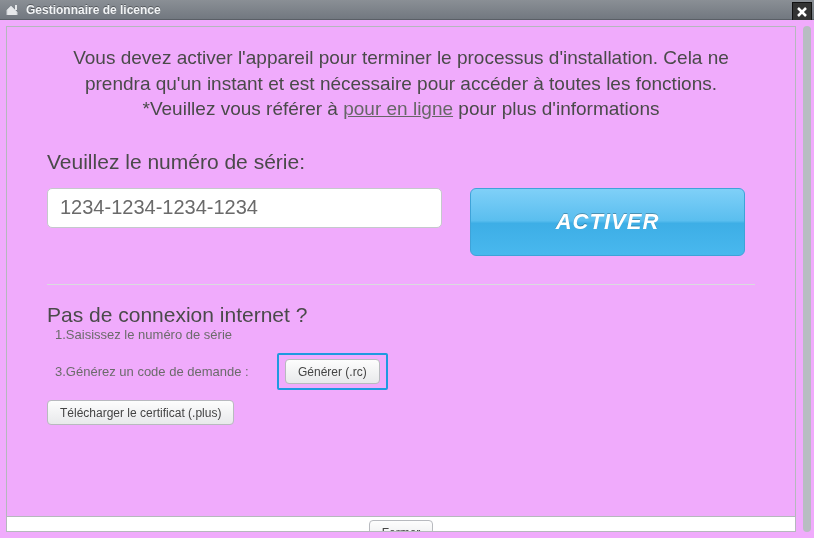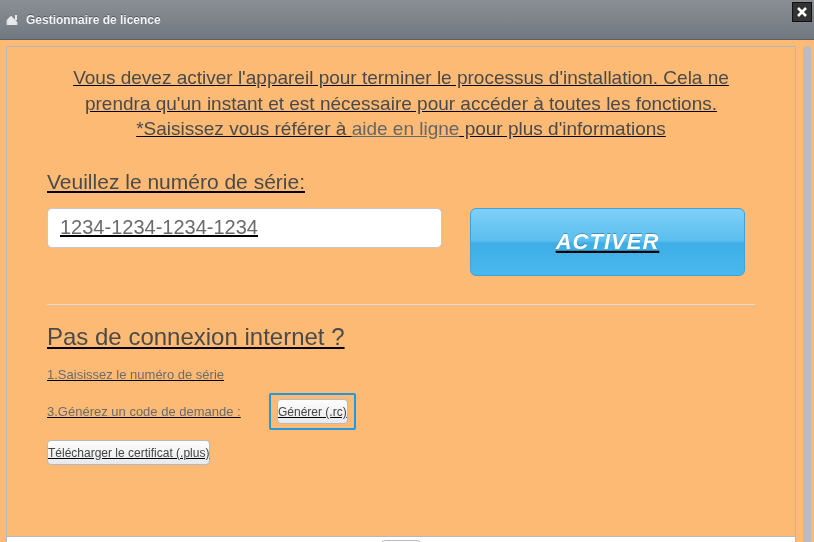--- a/index.html
+++ b/index.html
@@ -1,18 +1,18 @@
 <!DOCTYPE html>
 <html><head>
 <meta charset="utf-8">
 <style>
   * { box-sizing: border-box; margin: 0; padding: 0; }
   html, body { width: 814px; height: 542px; font-family: Verdana, Geneva, sans-serif; background: #fff; overflow: hidden; }
   .titlebar {
-    height: 40px;
+    height: 20px;
     background: linear-gradient(to bottom, #8a8f95 0%, #727880 100%);
     border-bottom: 1px solid #5a5f66;
     display: flex;
     align-items: center;
     padding: 0 4px;
     position: relative;
   }
   .titlebar .app-icon {
     width: 16px; height: 16px; margin-right: 6px;
     display: inline-flex; align-items: center; justify-content: center;
@@ -26,22 +26,21 @@
     width: 20px; height: 20px;
     background: #333; border: 1px solid #111;
     display: flex; align-items: center; justify-content: center;
     cursor: pointer;
   }
   .titlebar .close svg { stroke: #fff; stroke-width: 2.5; }
   .outer {
     position: relative;
     height: calc(542px - 24px);
     padding: 6px;
-    background: #fdba74;
-    text-decoration: underline;
+    background: #f0abfc;
   }
   .scroll-track {
     position: absolute;
     right: 2px; top: 6px; bottom: 6px;
     width: 10px;
   }
   .scroll-thumb {
     width: 8px; margin-left: 1px;
     height: 100%;
     background: #b8bdc2;
@@ -94,39 +93,39 @@
     color: #fff;
     font-size: 22px;
     font-weight: bold;
     letter-spacing: 1px;
     font-style: italic;
     text-shadow: 0 -1px 0 rgba(0,0,0,0.25);
     cursor: pointer;
   }
   .divider { border-top: 1px solid #d9dbde; margin: 0 0 18px 0; }
   .offline-label {
-    font-size: 24px;
+    font-size: 21px;
     color: #4a4a4a;
-    margin-bottom: 16px;
   }
   .offline-step {
     display: flex;
     align-items: center;
     gap: 14px;
     margin-bottom: 10px;
   }
   .offline-step .step-text {
     width: 208px;
     font-size: 13px;
     color: #6b6b6b;
     line-height: 1.25;
+    margin-left: 8px;
   }
   .small-btn {
     height: 25px;
-    padding: 0 0;
+    padding: 0 12px;
     font-size: 12px;
     color: #444;
     background: linear-gradient(to bottom, #fdfdfd, #e8e9eb);
     border: 1px solid #b8babf;
     border-radius: 4px;
     cursor: pointer;
   }
   .highlight-box {
     border: 2px solid #1f9ae0;
     padding: 4px 6px;
@@ -163,21 +162,21 @@
     </svg>
   </div>
 </div>
 
 <div class="outer">
   <div class="panel">
 
     <div class="intro">
       <div>Vous devez activer l'appareil pour terminer le processus d'installation. Cela ne prendra qu'un instant et est nécessaire pour accéder à toutes les fonctions.</div>
       <div>
-        <span>*Saisissez vous référer à </span><a href="#">aide en ligne</a><span> pour plus d'informations</span>
+        <span>*Veuillez vous référer à </span><a href="#">pour en ligne</a><span> pour plus d'informations</span>
       </div>
     </div>
 
     <div class="section-label">Veuillez le numéro de série:</div>
 
     <div class="serial-row">
       <input class="serial-input" type="text" value="1234-1234-1234-1234" style="">
       <button class="activate-btn">ACTIVER</button>
     </div>
 

